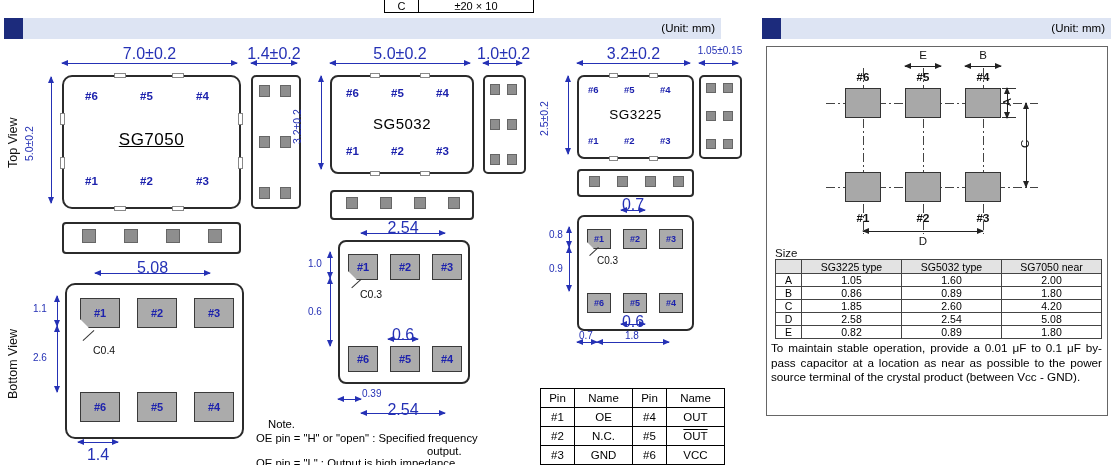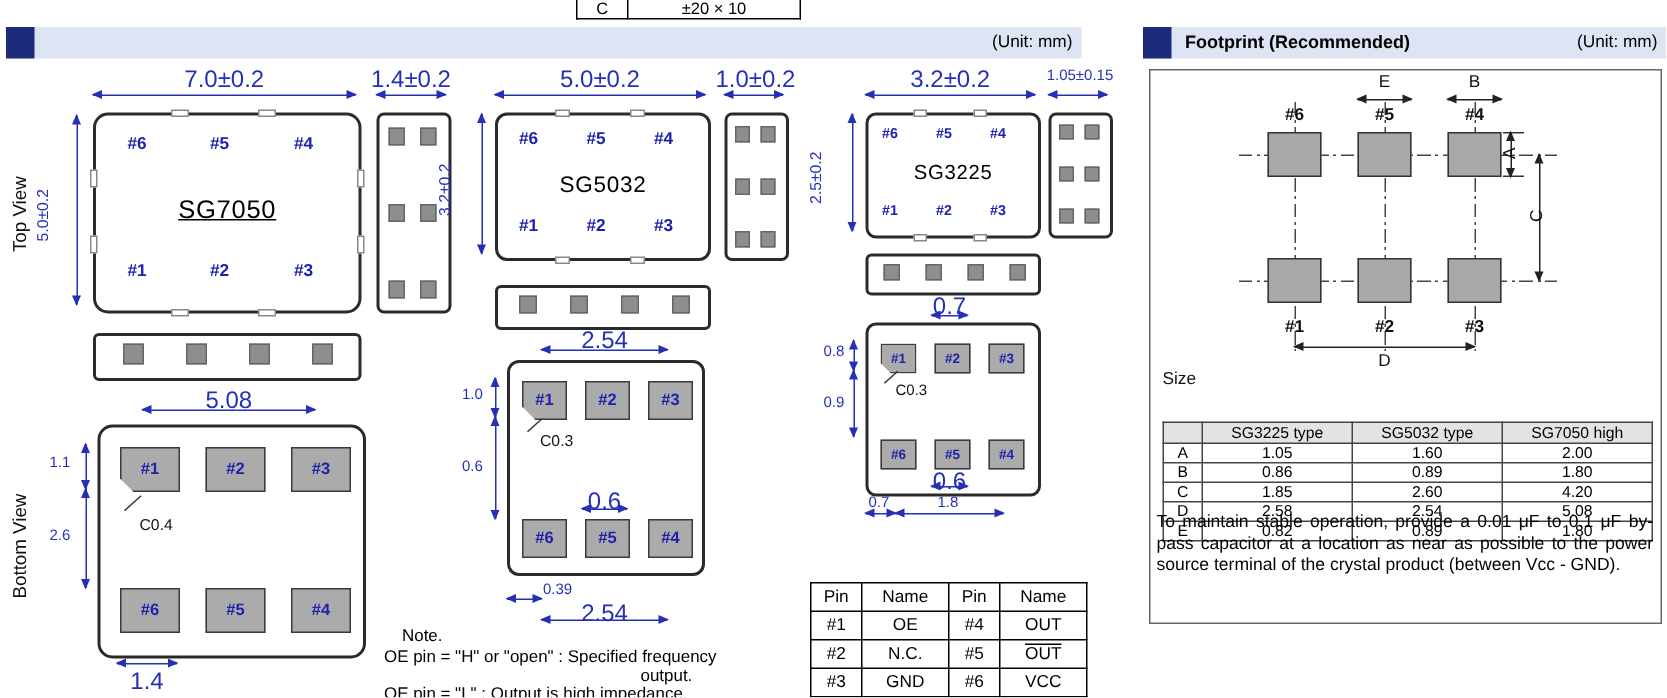--- a/index.html
+++ b/index.html
@@ -72,21 +72,20 @@
     <div class="fragc" style="width:114px;">±20 × 10</div>
   </div>
 
   <div class="hbar" style="left:4px;top:18px;width:717px;">
     <div class="hsq"></div>
     <div class="hunit">(Unit: mm)</div>
   </div>
 
   <div class="hbar" style="left:762px;top:18px;width:349px;">
     <div class="hsq"></div>
-    <div class="htitle sm">Footprint (Recommended)</div>
     <div class="hunit">(Unit: mm)</div>
   </div>
 
   <div class="vtext" style="left:20px;top:154px;">Top View</div>
   <div class="vtext bl" style="left:35px;top:149px;">5.0±0.2</div>
   <div class="dimv" style="left:51px;top:77px;height:126px;"></div>
   <div class="dlabel c" style="left:62px;width:175px;top:45px;">7.0±0.2</div>
   <div class="dimh" style="left:62px;top:63px;width:175px;"></div>
 
   <div class="pkg" style="left:62px;top:75px;width:175px;height:130px;border-radius:10px;">
@@ -340,33 +339,33 @@
   <div class="ext" style="left:1002px;top:88px;width:14px;"></div>
   <div class="ext" style="left:1002px;top:117px;width:14px;"></div>
   <div class="dimvk" style="left:1007px;top:88px;height:30px;"></div>
   <div class="vtext" style="left:1013px;top:94px;font-size:11.5px;">A</div>
   <div class="dimvk" style="left:1026px;top:103px;height:84px;"></div>
   <div class="vtext" style="left:1031px;top:136px;font-size:11.5px;">C</div>
   <div class="dimhk" style="left:863px;top:231px;width:120px;"></div>
   <div class="klabel c" style="left:863px;width:120px;top:235px;">D</div>
 
   <div class="klabel" style="left:775px;top:247px;">Size</div>
-  <table class="stable" style="left:775px;top:259px;width:326px;margin-top:22px;">
+  <table class="stable" style="left:775px;top:259px;width:326px;">
     <colgroup>
         <col style="width:26px;">
         <col style="width:100px;">
         <col style="width:100px;">
         <col style="width:100px;">
       </colgroup>
     <tbody>
         <tr class="hd">
       <td></td>
       <td>SG3225 type</td>
       <td>SG5032 type</td>
-      <td>SG7050 high</td>
+      <td>SG7050 near</td>
     </tr>
     <tr>
       <td>A</td>
       <td>1.05</td>
       <td>1.60</td>
       <td>2.00</td>
     </tr>
     <tr>
       <td>B</td>
       <td>0.86</td>

